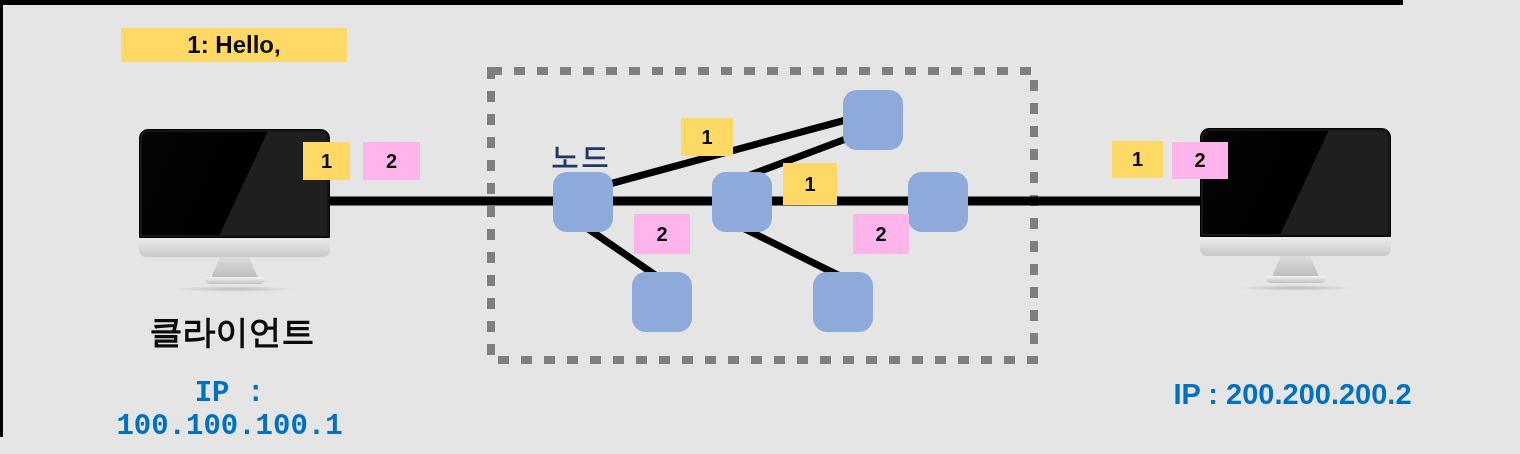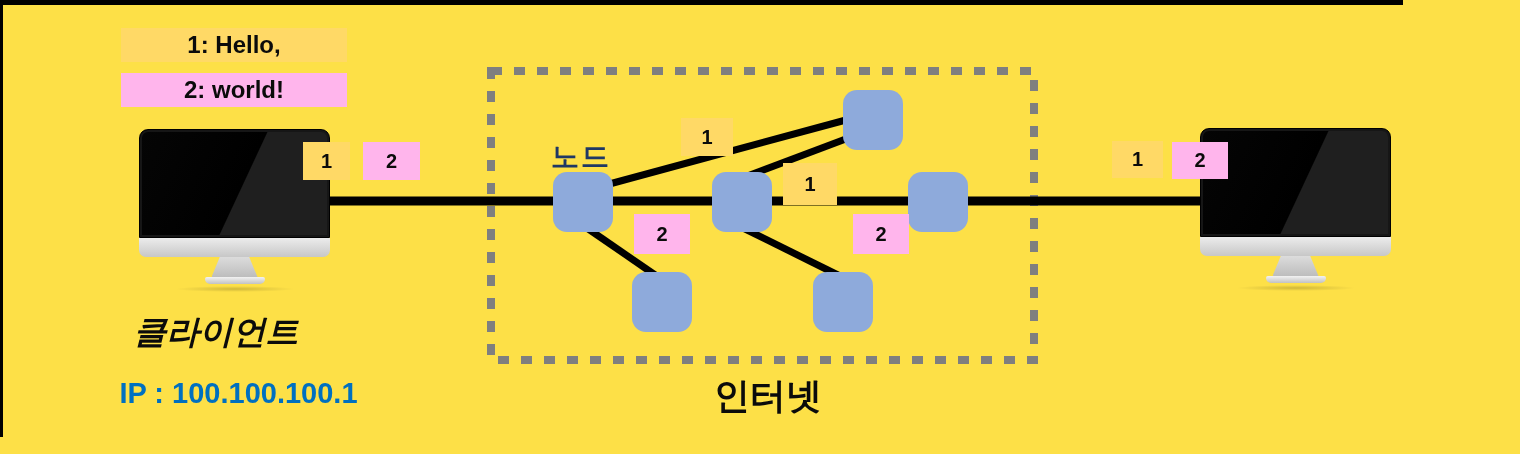--- a/index.html
+++ b/index.html
@@ -1,17 +1,17 @@
 <!DOCTYPE html>
 <html style="--packet1_color: #FFD966; --packet2_color: #FFB5EC; --node_color: #8EAADB; --node_label_color: #1F3864; --ip_color: #0070C0; --dash_color: #7F7F7F; --wire_color: #000000;"><head>
 <meta charset="utf-8">
 <style>
   html,body { margin:0; padding:0; background:#fff; }
   .stage {
-    position:relative; width:1520px; height:454px; background:#fde047;
+    position:relative; width:1520px; height:454px; background:#e5e5e5;
     font-family:"Liberation Sans", sans-serif; overflow:hidden;
   }
   .edge-strip { position:absolute; background:#000; }
   .edge-top  { left:0; top:0; width:1403px; height:5px; }
   .edge-left { left:0; top:0; width:3px; height:437px; }
 
   svg.wires { position:absolute; left:0; top:0; z-index:1; }
 
   
   .chip {
@@ -65,26 +65,26 @@
     width:60px; height:7px; margin:0 auto; background:linear-gradient(#f2f2f2, #c2c2c2);
     border-radius:3px 3px 8px 8px;
   }
   .mon-shadow {
     width:120px; height:6px; margin:2px auto 0;
     background:radial-gradient(ellipse at center, rgba(0,0,0,0.18), rgba(0,0,0,0) 70%);
   }
 
   
   .caption { position:absolute; z-index:4; text-align:center; font-weight:bold; color:#0b0b0b; }
-  .client-name { left:96px;  top:310px; width:240px; font-size:33px;font-style:italic; }
+  .client-name { left:112px;  top:310px; width:240px; font-size:33px; }
   .server-name { left:1193px; top:312px; width:200px; font-size:33px; }
   .internet-name { left:643px; top:372px; width:250px; font-size:36px; }
   .ip-label { position:absolute; z-index:4; text-align:center; font-weight:bold;
               color:var(--ip_color, #0070C0); font-size:29px; }
-  .client-ip { left:101px;  top:377px; width:275px; }
+  .client-ip { left:92px;  top:377px; width:275px;font-family:Liberation Mono, monospace; }
   .server-ip { left:1155px; top:378px; width:275px; }
 
   
   .tag-client-1 { left:303px; top:142px; width:47px; height:38px; }
   .tag-client-2 { left:363px; top:142px; width:57px; height:38px; }
   .tag-net-y1   { left:681px; top:118px; width:52px; height:38px; }
   .tag-net-y2   { left:783px; top:163px; width:54px; height:42px; }
   .tag-net-p1   { left:634px; top:214px; width:56px; height:40px; }
   .tag-net-p2   { left:853px; top:214px; width:56px; height:40px; }
   .tag-server-1 { left:1112px; top:141px; width:51px; height:37px; }
@@ -104,21 +104,20 @@
 
     <line x1="330" y1="201" x2="1201" y2="201" stroke="#000" stroke-width="9"></line>
 
     <line x1="602" y1="186" x2="857" y2="117" stroke="#000" stroke-width="7"></line>
     <line x1="729" y1="183" x2="859" y2="134" stroke="#000" stroke-width="7"></line>
     <line x1="584" y1="226" x2="661" y2="279" stroke="#000" stroke-width="7"></line>
     <line x1="739" y1="226" x2="844" y2="278" stroke="#000" stroke-width="7"></line>
   </svg>
 
   <div class="chip yellow legend-chip legend-1">1: Hello,</div>
-  <div class="chip pink legend-chip legend-2">2: world!</div>
 
   <div class="monitor monitor-client">
     <div class="mon-screen"></div>
     <div class="mon-chin"></div>
     <div class="mon-neck"></div>
     <div class="mon-base"></div>
     <div class="mon-shadow"></div>
   </div>
 
   <div class="monitor monitor-server">
@@ -143,15 +142,15 @@
   <div class="chip yellow tag tag-net-y1">1</div>
   <div class="chip yellow tag tag-net-y2">1</div>
   <div class="chip pink tag tag-net-p1">2</div>
   <div class="chip pink tag tag-net-p2">2</div>
 
   <div class="chip yellow tag tag-server-1">1</div>
   <div class="chip pink tag tag-server-2">2</div>
 
   <div class="caption client-name">클라이언트</div>
   <div class="ip-label client-ip">IP : 100.100.100.1</div>
-  <div class="caption internet-name">인터넷</div>
+  <div class="ip-label server-ip">IP : 200.200.200.2</div>
 
 </div>
 
 </body></html>

